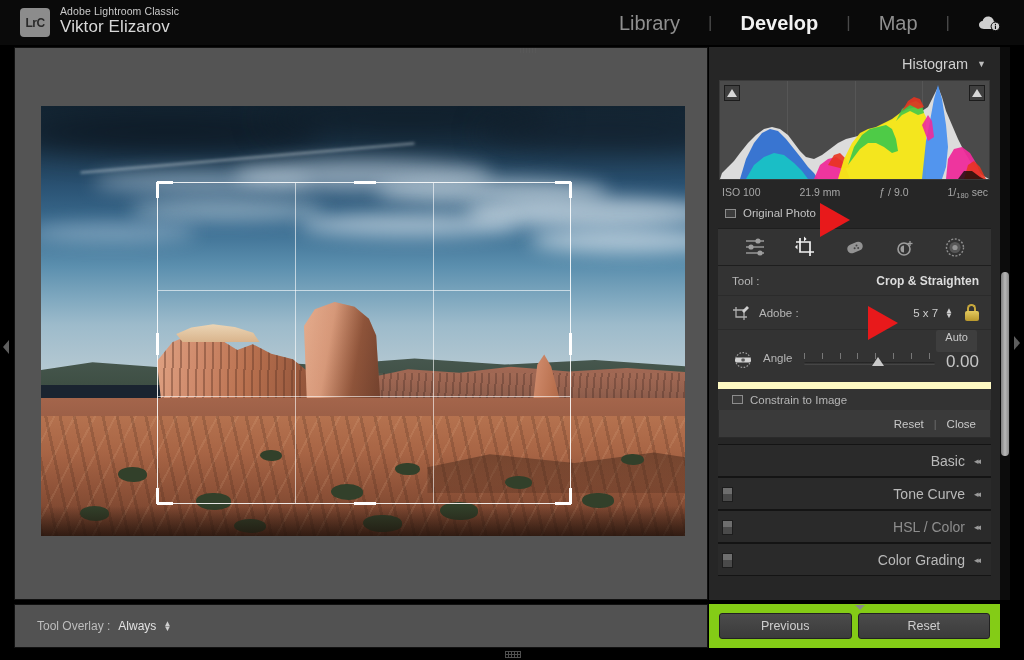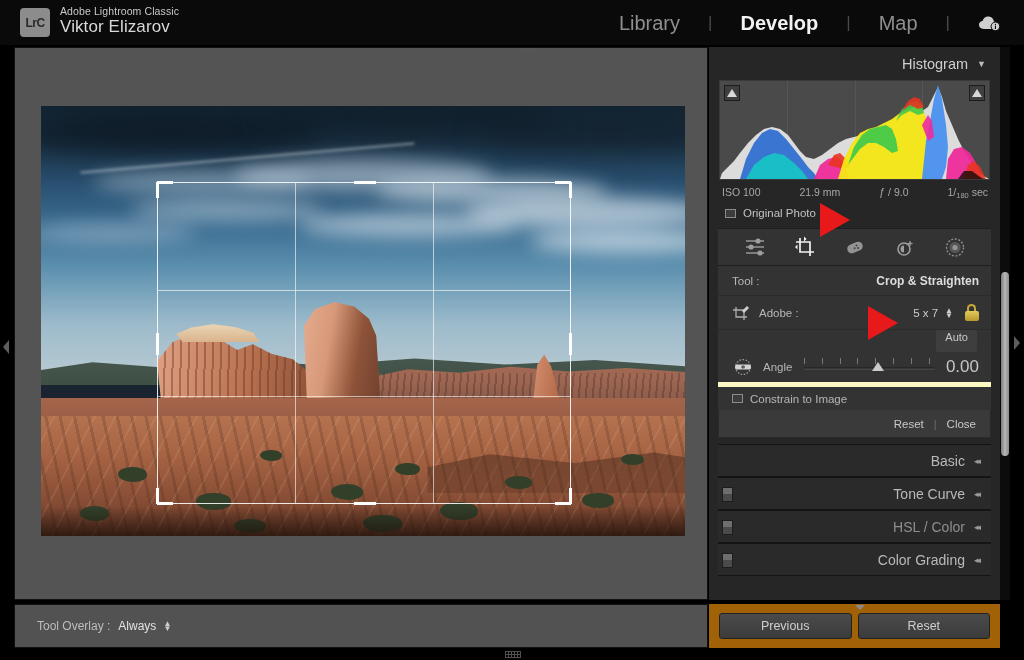--- a/index.html
+++ b/index.html
@@ -261,21 +261,21 @@
   .lock-body {
     position:absolute; left:0.5px; top:7px; width:14px; height:10px;
     background:linear-gradient(to bottom,#e3c95e,#b9982c); border-radius:2px;
   }
 
   .auto-row { height:22px; display:flex; justify-content:flex-end; padding:0 14px; }
   .auto-btn {
     font-size:11px; color:#c9c9c9; background:#3e3e3e;
     padding:1px 9px; border-radius:2px; cursor:pointer;
   }
-  .angle-row { display:flex; align-items:center; height:30px; padding:0 12px 0 14px; }
+  .angle-row { display:flex; align-items:flex-start; height:30px; padding:0 12px 0 14px; }
   .slider-wrap { position:relative; flex:1; margin:0 10px 0 12px; height:20px; }
   .slider-ticks {
     position:absolute; left:0; right:0; top:1px; height:6px;
     background:repeating-linear-gradient(90deg, #787878 0 1px, transparent 1px 17.8px);
   }
   .slider-track {
     position:absolute; left:0; right:0; top:10px; height:3px;
     background:linear-gradient(to bottom,#1e1e1e,#4d4d4d); border-radius:2px;
   }
   .slider-knob {
@@ -307,21 +307,21 @@
     letter-spacing:-2px;
   }
   .switch {
     position:absolute; left:4px; top:9px; width:11px; height:15px;
     background:linear-gradient(to bottom,#6e6e6e 0 50%,#4a4a4a 50% 100%);
     border:1px solid #1d1d1d;
   }
 
   .bottom-btns {
     position:absolute; left:709px; top:604px; width:291px; height:44px;
-    background:#a16207; display:flex; align-items:center; gap:6px; padding:0 10px;
+    background:#84cc16; display:flex; align-items:center; gap:6px; padding:0 10px;
   }
   .big-btn {
     flex:1; height:26px; background:linear-gradient(to bottom,#4b4b4b,#3b3b3b);
     border:1px solid #222; border-radius:3px; color:#cfcfcf; font-size:12.5px;
     display:flex; align-items:center; justify-content:center; cursor:pointer;
   }
   .btn-caret {
     position:absolute; left:146px; top:1px; width:0; height:0;
     border-left:5px solid transparent; border-right:5px solid transparent;
     border-top:5px solid #8a8a8a;
@@ -592,21 +592,21 @@
         </span>
         <span class="row-label">Angle</span>
         <span class="slider-wrap">
           <span class="slider-ticks"></span>
           <span class="slider-track"></span>
           <span class="slider-knob"></span>
         </span>
         <span class="angle-val">0.00</span>
       </div>
 
-      <div class="constrain-row" style="border-top:5px solid #fef9c3;align-items:center;">
+      <div class="constrain-row" style="border-top:7px solid #fef9c3;align-items:center;">
         <span class="chk"></span>
         <span class="row-label">Constrain to Image</span>
       </div>
     </div>
 
     <div class="rc-row">
       <span class="rc-btn">Reset</span>
       <span class="rc-sep">|</span>
       <span class="rc-btn">Close</span>
     </div>

